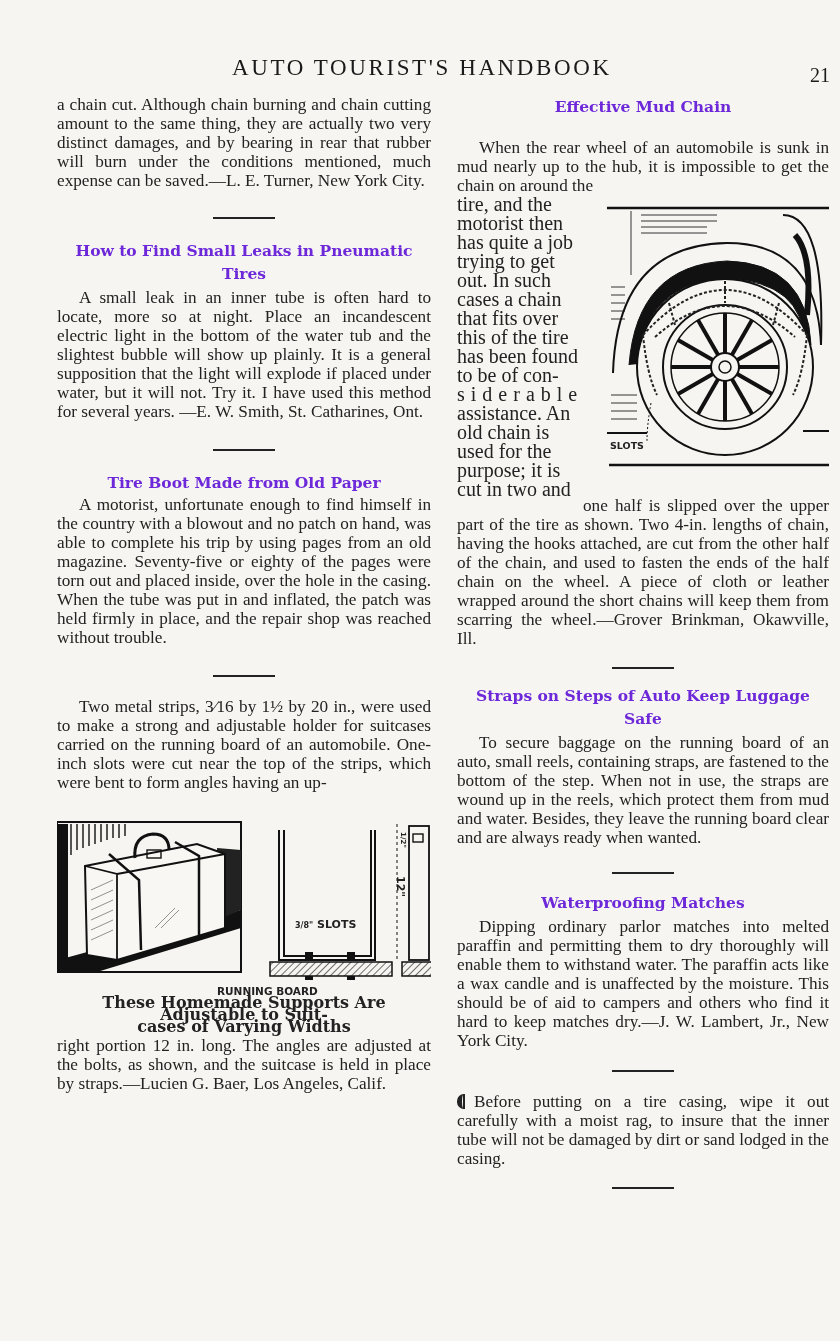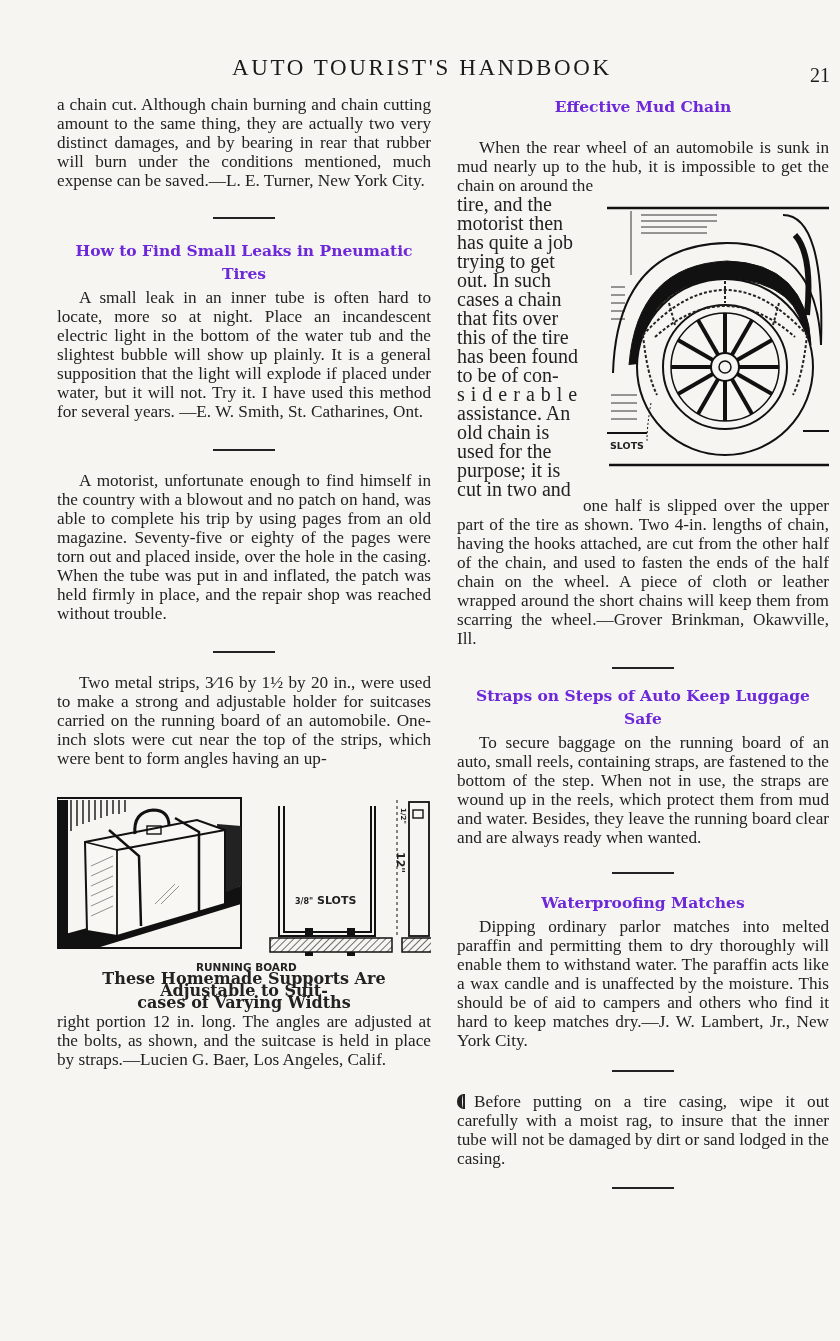--- a/index.html
+++ b/index.html
@@ -87,20 +87,21 @@
       <h3>
         <span>How to Find Small Leaks in Pneumatic</span><br>
         <span>Tires</span>
       </h3>
       <p class="indent" style="margin-top:3px;">A small leak in an inner tube is often hard to locate, more so at night. Place an incandescent electric light in the bottom of the water tub and the slightest bubble will show up plainly. It is a general supposition that the light will explode if placed under water, but it will not. Try it. I have used this method for several years. —E. W. Smith, St. Catharines, Ont.</p>
     </div>
 
     <div class="rule" style="margin-top:28px;"></div>
 
     <div style="margin-top:20px;">
+      <h3>Tire Boot Made from Old Paper</h3>
       <p class="indent" style="margin-top:1px;">A motorist, unfortunate enough to find himself in the country with a blowout and no patch on hand, was able to complete his trip by using pages from an old magazine. Seventy-five or eighty of the pages were torn out and placed inside, over the hole in the casing. When the tube was put in and inflated, the patch was held firmly in place, and the repair shop was reached without trouble.</p>
     </div>
 
     <div class="rule" style="margin-top:28px;"></div>
 
     <div style="margin-top:20px;">
       <p class="indent" style="margin-top:3px;">Two metal strips, 3⁄16 by 1½ by 20 in., were used to make a strong and adjustable holder for suitcases carried on the running board of an automobile. One-inch slots were cut near the top of the strips, which were bent to form angles having an up-</p>
 
       <div class="figure-box" style="height:205px; margin-top:18px;">
         <svg width="374" height="170" viewBox="0 0 374 170">
@@ -164,21 +165,21 @@
               <line x1="0" y1="0" x2="0" y2="5" stroke="#333" stroke-width="1.4"></line>
             </pattern>
           </defs>
         </svg>
         <span class="label-sans" style="position:absolute; left:238px; top:108px; font-size:11px;">
           <span style="font-size:8px;">3/8"</span>
           <span>SLOTS</span>
         </span>
         <span class="label-sans" style="position:absolute; left:333px; top:70px; transform:rotate(90deg); font-size:11px;">12"</span>
         <span class="label-sans" style="position:absolute; left:338px; top:26px; transform:rotate(90deg); font-size:7px;">1/2"</span>
-        <span class="label-sans" style="position:absolute; left:139px; top:175px; font-size:10.5px;">RUNNING BOARD</span>
+        <span class="label-sans" style="position:absolute; left:160px; top:175px; font-size:10.5px;">RUNNING BOARD</span>
         <div class="caption" style="position:absolute; left:0; top:187px; width:374px;">
           <span>These Homemade Supports Are Adjustable to Suit-</span><br>
           <span>cases of Varying Widths</span>
         </div>
       </div>
 
       <p style="margin-top:21px;">right portion 12 in. long. The angles are adjusted at the bolts, as shown, and the suitcase is held in place by straps.—Lucien G. Baer, Los Angeles, Calif.</p>
     </div>
   </div>
 

